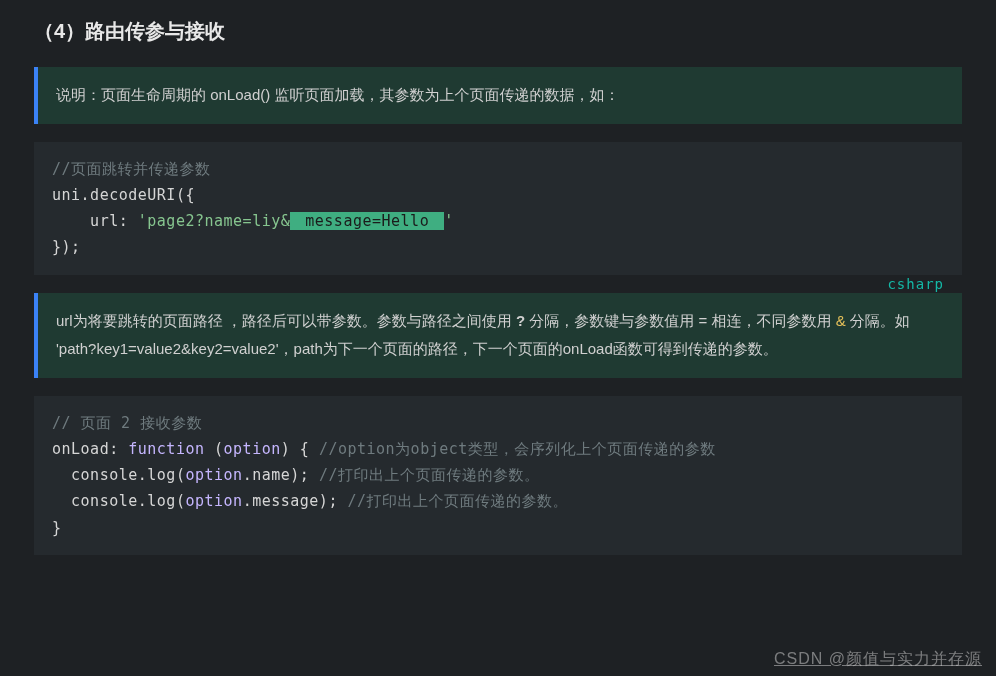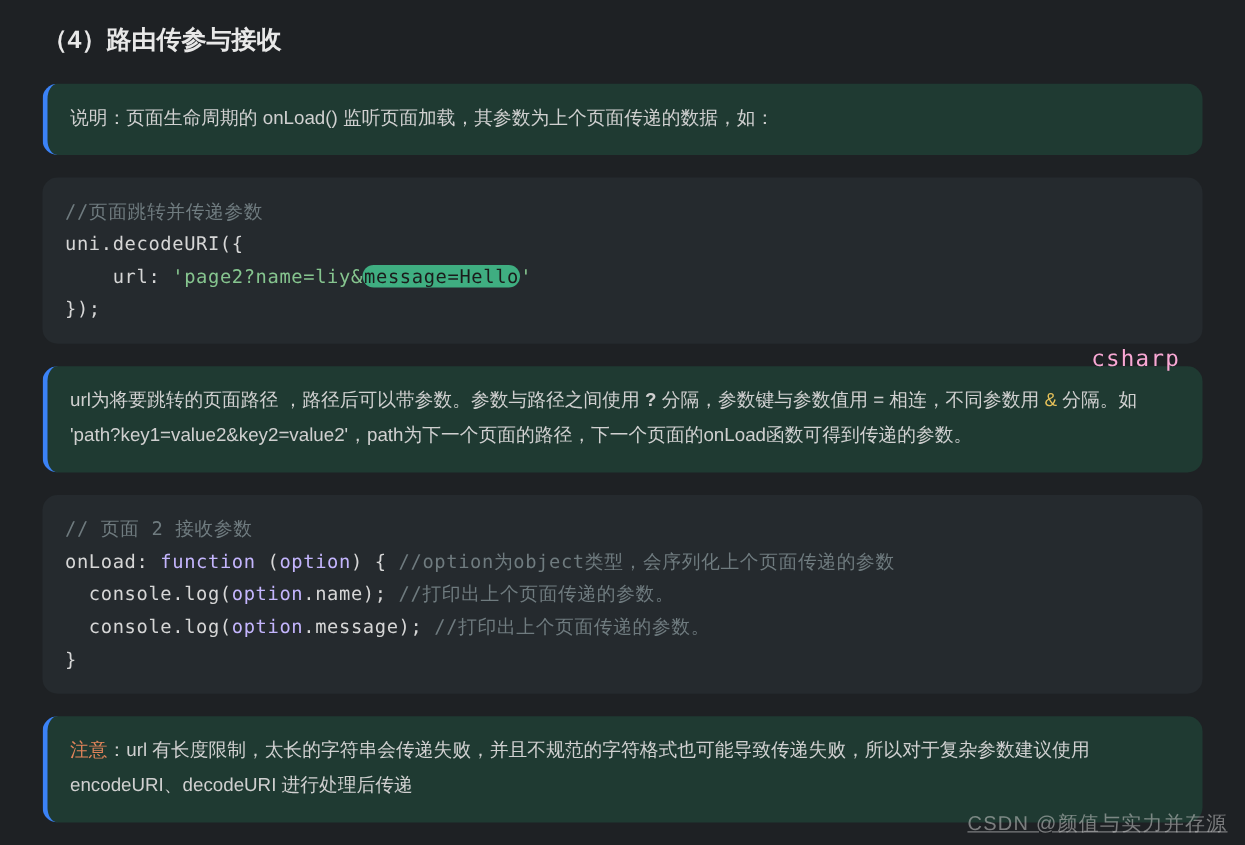--- a/index.html
+++ b/index.html
@@ -1,15 +1,15 @@
 <!DOCTYPE html>
 <html><head>
 <meta charset="utf-8">
 <style>
-  * { box-sizing: border-box; margin: 0; padding: 0; border-radius: 12px; }
+  * { box-sizing: border-box; margin: 0; padding: 0; }
   body {
     background: #1e2124;
     color: #d6d6d6;
     font-family: -apple-system, "PingFang SC", "Microsoft YaHei", sans-serif;
     width: 996px;
     height: 676px;
     overflow: hidden;
     position: relative;
     font-size: 15px;
   }
@@ -40,30 +40,30 @@
     color: #d6d6d6;
     white-space: pre;
     margin-bottom: 18px;
     position: relative;
     letter-spacing: 0.5px;
   }
   .lang-tag {
     position: absolute;
     right: 18px;
     top: -22px;
-    color: #f9a8d4;
+    color: #14b8a6;
     font-family: "Consolas", monospace;
-    font-size: 18px;
+    font-size: 14px;
     letter-spacing: 1px;
     text-align: right;
   }
   .cmt { color: #6f7b7f; }
   .kw  { color: #c4b5fd; }
   .str { color: #86c58f; }
-  .sel { background: #3fae81; color: #1b1b1b; padding: 0 1px; }
+  .sel { background: #3fae81; color: #1b1b1b; padding: 0 15px; }
   .watermark {
     position: absolute;
     right: 14px;
     bottom: 6px;
     color: rgba(200,200,200,0.55);
     font-size: 16px;
     letter-spacing: 1px;
     text-decoration: underline;
   }
   .code-wrap { position: relative; }
@@ -90,19 +90,16 @@
     <span class="lang-tag">csharp</span>
     <span>url为将要跳转的页面路径 ，路径后可以带参数。参数与路径之间使用 </span><span class="qmark">?</span><span> 分隔，参数键与参数值用 = 相连，不同参数用 </span><span class="amp">&amp;</span><span> 分隔。如 'path?key1=value2&amp;key2=value2'，path为下一个页面的路径，下一个页面的onLoad函数可得到传递的参数。</span>
   </div>
 
   <pre class="code"><span class="cmt">// 页面 2 接收参数</span>
 <span>onLoad: </span><span class="kw">function</span><span> (</span><span class="kw">option</span><span>) { </span><span class="cmt">//option为object类型，会序列化上个页面传递的参数</span>
 <span>  console.log(</span><span class="kw">option</span><span>.name); </span><span class="cmt">//打印出上个页面传递的参数。</span>
 <span>  console.log(</span><span class="kw">option</span><span>.message); </span><span class="cmt">//打印出上个页面传递的参数。</span>
 <span>}</span></pre>
 
-  <div class="quote">
-    <span class="warn">注意</span><span>：url 有长度限制，太长的字符串会传递失败，并且不规范的字符格式也可能导致传递失败，所以对于复杂参数建议使用 encodeURI、decodeURI 进行处理后传递</span>
-  </div>
 
 </div>
 
 <div class="watermark">CSDN @颜值与实力并存源</div>
 
 </body></html>

